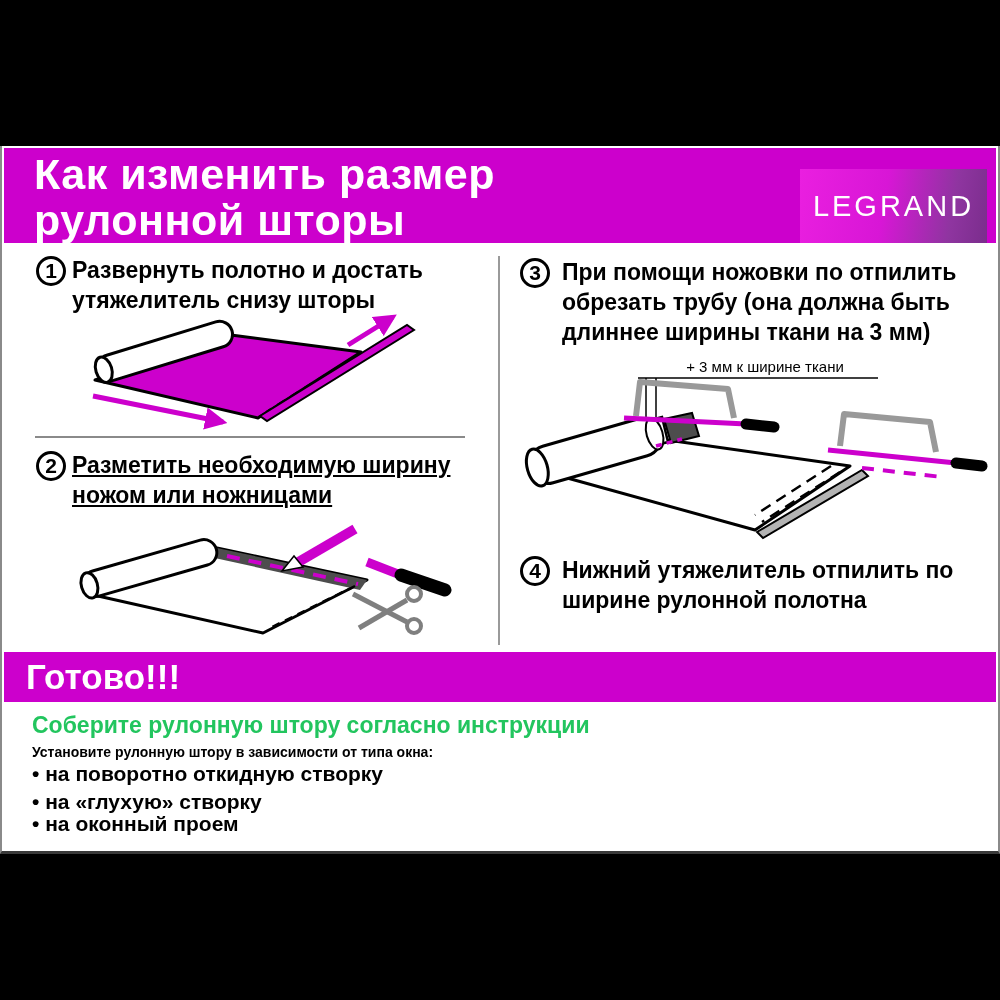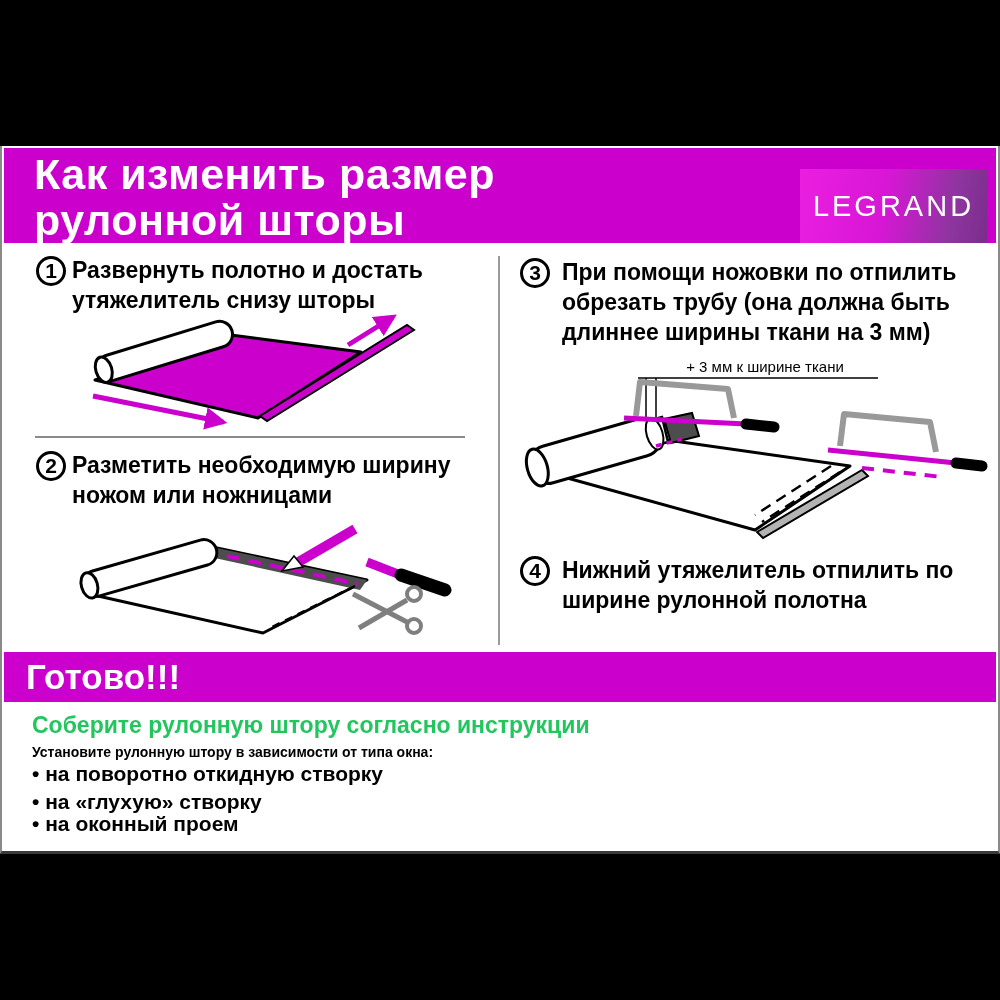--- a/index.html
+++ b/index.html
@@ -60,21 +60,21 @@
     <path d="M205,120 L352,29 L359,34 L212,125 Z" fill="#CC00CC" stroke="#000" stroke-width="2"></path>
     <g transform="rotate(-17 110 55)">
       <rect x="40" y="42" width="140" height="26" rx="13" fill="#fff" stroke="#000" stroke-width="3"></rect>
       <ellipse cx="46" cy="55" rx="8" ry="13" fill="#fff" stroke="#000" stroke-width="3"></ellipse>
     </g>
     <line x1="293" y1="49" x2="338" y2="21" stroke="#CC00CC" stroke-width="5" marker-end="url(#arrowM)"></line>
     <line x1="38" y1="100" x2="168" y2="126" stroke="#CC00CC" stroke-width="5" marker-end="url(#arrowM)"></line>
   </svg>
 
   <div class="num-circle" style="top:451px;left:36px;">2</div>
-  <div class="step-lines" style="top:450px;left:72px;">
+  <div class="step-lines" style="top:450px;left:72px;text-decoration:underline;">
     <div>Разметить необходимую ширину</div>
     <div>ножом или ножницами</div>
   </div>
   <svg class="illus" style="top:520px;left:55px;" width="420" height="130" viewBox="0 0 420 130">
     <path d="M43,76 L162,28 L312,60 L208,113 Z" fill="#fff" stroke="#000" stroke-width="3" stroke-linejoin="round"></path>
     <path d="M162,28 L312,60 L305,70 L155,37 Z" fill="#4d4d4d"></path>
     <line x1="172" y1="36" x2="303" y2="64" stroke="#CC00CC" stroke-width="4" stroke-dasharray="13 9"></line>
     <line x1="300" y1="66" x2="215" y2="108" stroke="#000" stroke-width="2.5" stroke-dasharray="8 6"></line>
     <g transform="rotate(-16 95 48)">
       <rect x="26" y="35" width="138" height="26" rx="13" fill="#fff" stroke="#000" stroke-width="3"></rect>

